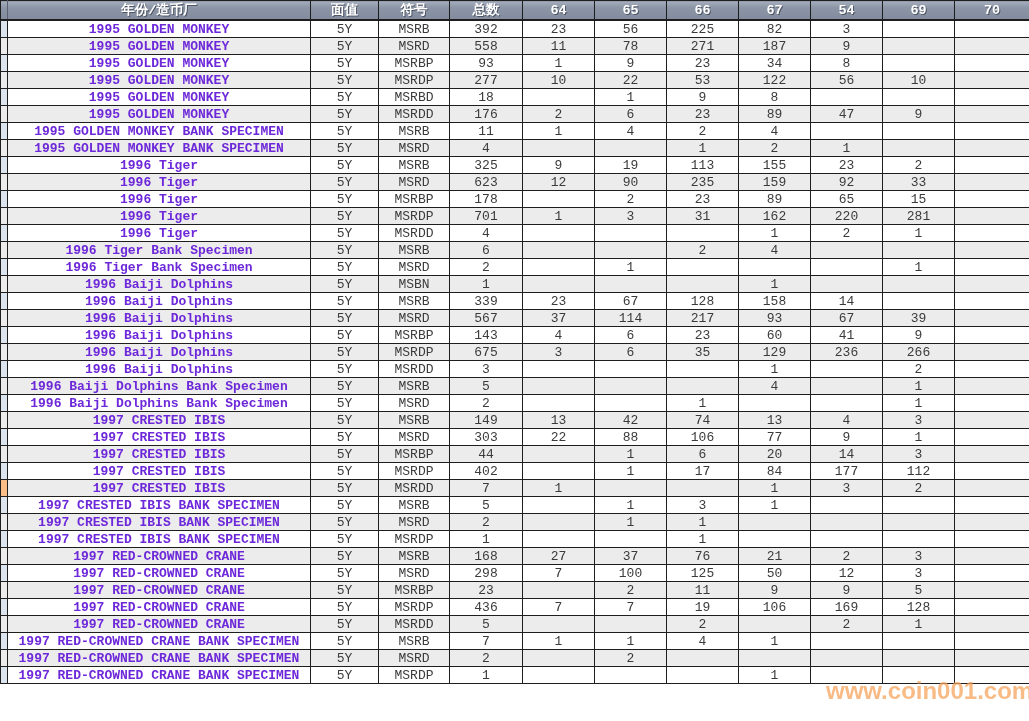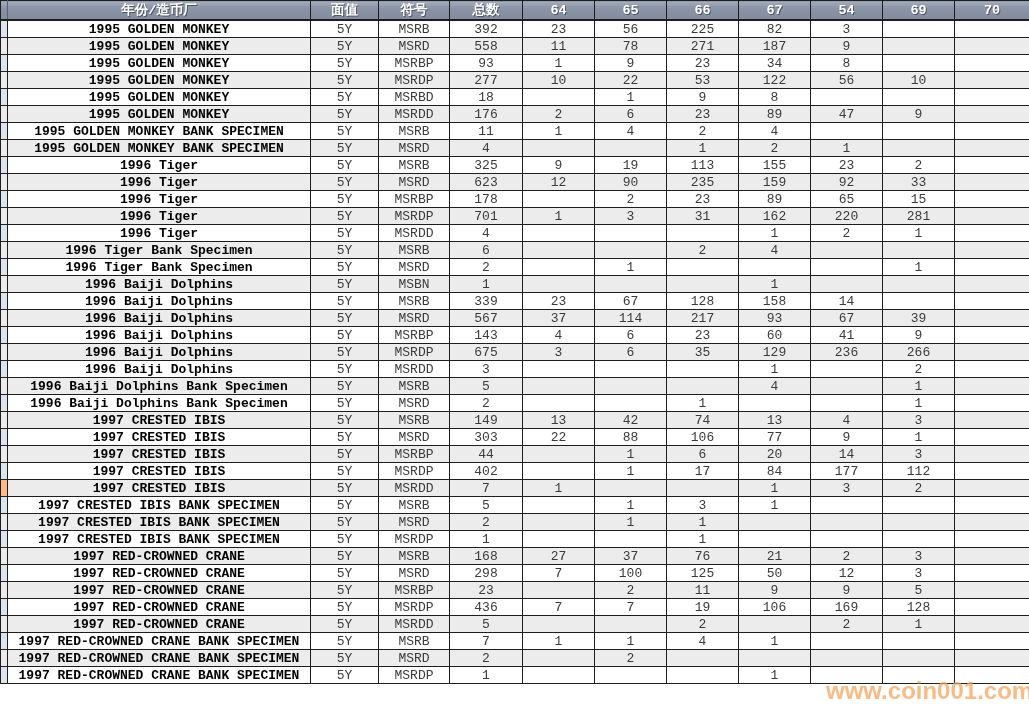--- a/index.html
+++ b/index.html
@@ -26,21 +26,21 @@
     text-shadow:1px 1px 0 #4d5463;
     border-bottom:2px solid #1e1e1e;
   }
   tbody td{
     height:16px;
     font-size:13px;color:#3b3b3b;
     background:#ffffff;
   }
   tbody tr.alt td{background:#ececec;}
   tbody td.name{
-    color:#000000;font-weight:bold;font-size:13px;
+    color:#6d28d9;font-weight:bold;font-size:13px;
   }
   tbody td.strip{background:#dce4ee;}
   tbody td.strip.marker{background:#f9bd87;}
   th.strip{border-right:1px solid #5a6170;}
   .watermark{
     position:absolute;left:826px;top:677px;
     font-family:"Liberation Sans","DejaVu Sans",sans-serif;
     font-size:24px;font-weight:bold;
     color:rgba(246,164,92,0.75);
     letter-spacing:0px;

